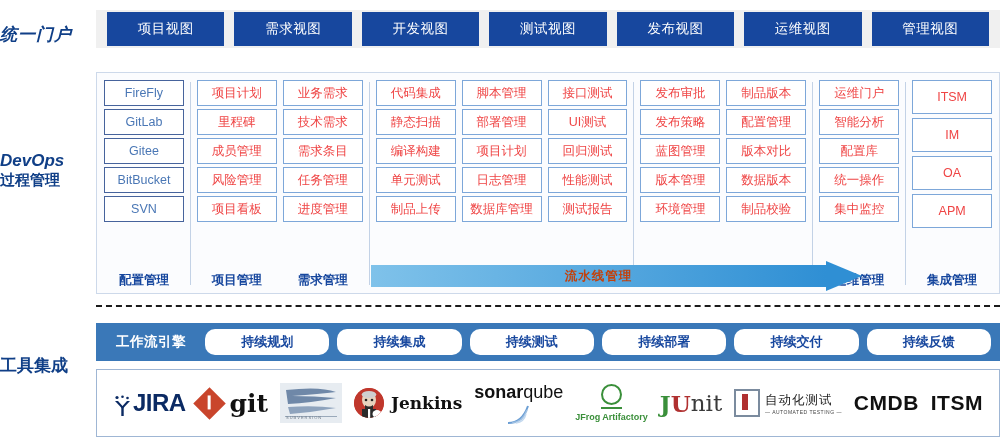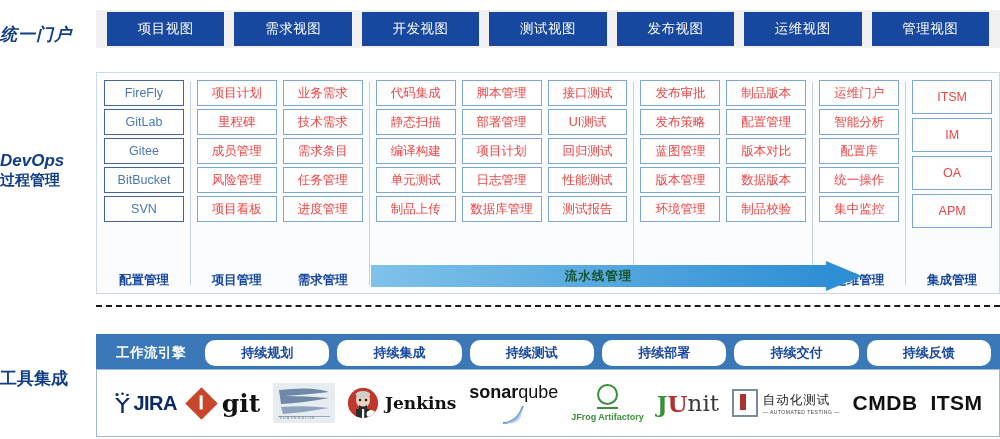--- a/index.html
+++ b/index.html
@@ -164,52 +164,51 @@
   }
   .arrow-text {
     position: absolute;
     left: 0;
     top: 0;
     width: 455px;
     height: 22px;
     display: flex;
     align-items: center;
     justify-content: center;
-    color: #14532d;
+    color: #c2410c;
     font-size: 12.5px;
     font-weight: bold;
     letter-spacing: 1px;
   }
 
   
   .divider {
     position: absolute;
     left: 96px;
     top: 305px;
     width: 904px;
     border-top: 2px dashed #1b1b1b;
   }
 
   
   #tools-label {
-    top: 368px;
+    top: 355px;
     font-size: 17px;
   }
   .workflow-bar {
     position: absolute;
     left: 96px;
     top: 323px;
     width: 904px;
     height: 38px;
     background: #3a78b8;
     display: flex;
     align-items: center;
     box-sizing: border-box;
     padding: 4px 5px;
-    margin-top: 11px;
   }
   .workflow-title {
     flex: 0 0 100px;
     text-align: center;
     color: #ffffff;
     font-size: 13.5px;
     font-weight: bold;
     letter-spacing: 0.5px;
   }
   .workflow-btn {
@@ -241,21 +240,21 @@
     justify-content: space-around;
     padding: 0 10px;
   }
   .logo {
     display: flex;
     align-items: center;
     justify-content: center;
     height: 46px;
   }
 
-  .logo-jira { color: #0b2a63; font-weight: bold; font-size: 20px; letter-spacing: -0.5px; display:flex; align-items:flex-start; }
+  .logo-jira { color: #0b2a63; font-weight: bold; font-size: 24px; letter-spacing: -0.5px; display:flex; align-items:flex-end; }
   .jira-mark { position: relative; width: 19px; height: 22px; margin-right: 1px; }
   .logo-git { display: flex; align-items: center; }
   .git-diamond {
     width: 23px; height: 23px; background: #c9452c;
     transform: rotate(45deg); margin-right: 9px; position: relative;
   }
   .git-diamond:after {
     content: ""; position: absolute; left: 9px; top: 4px;
     width: 3px; height: 14px; background: #fff; transform: rotate(-45deg);
   }

